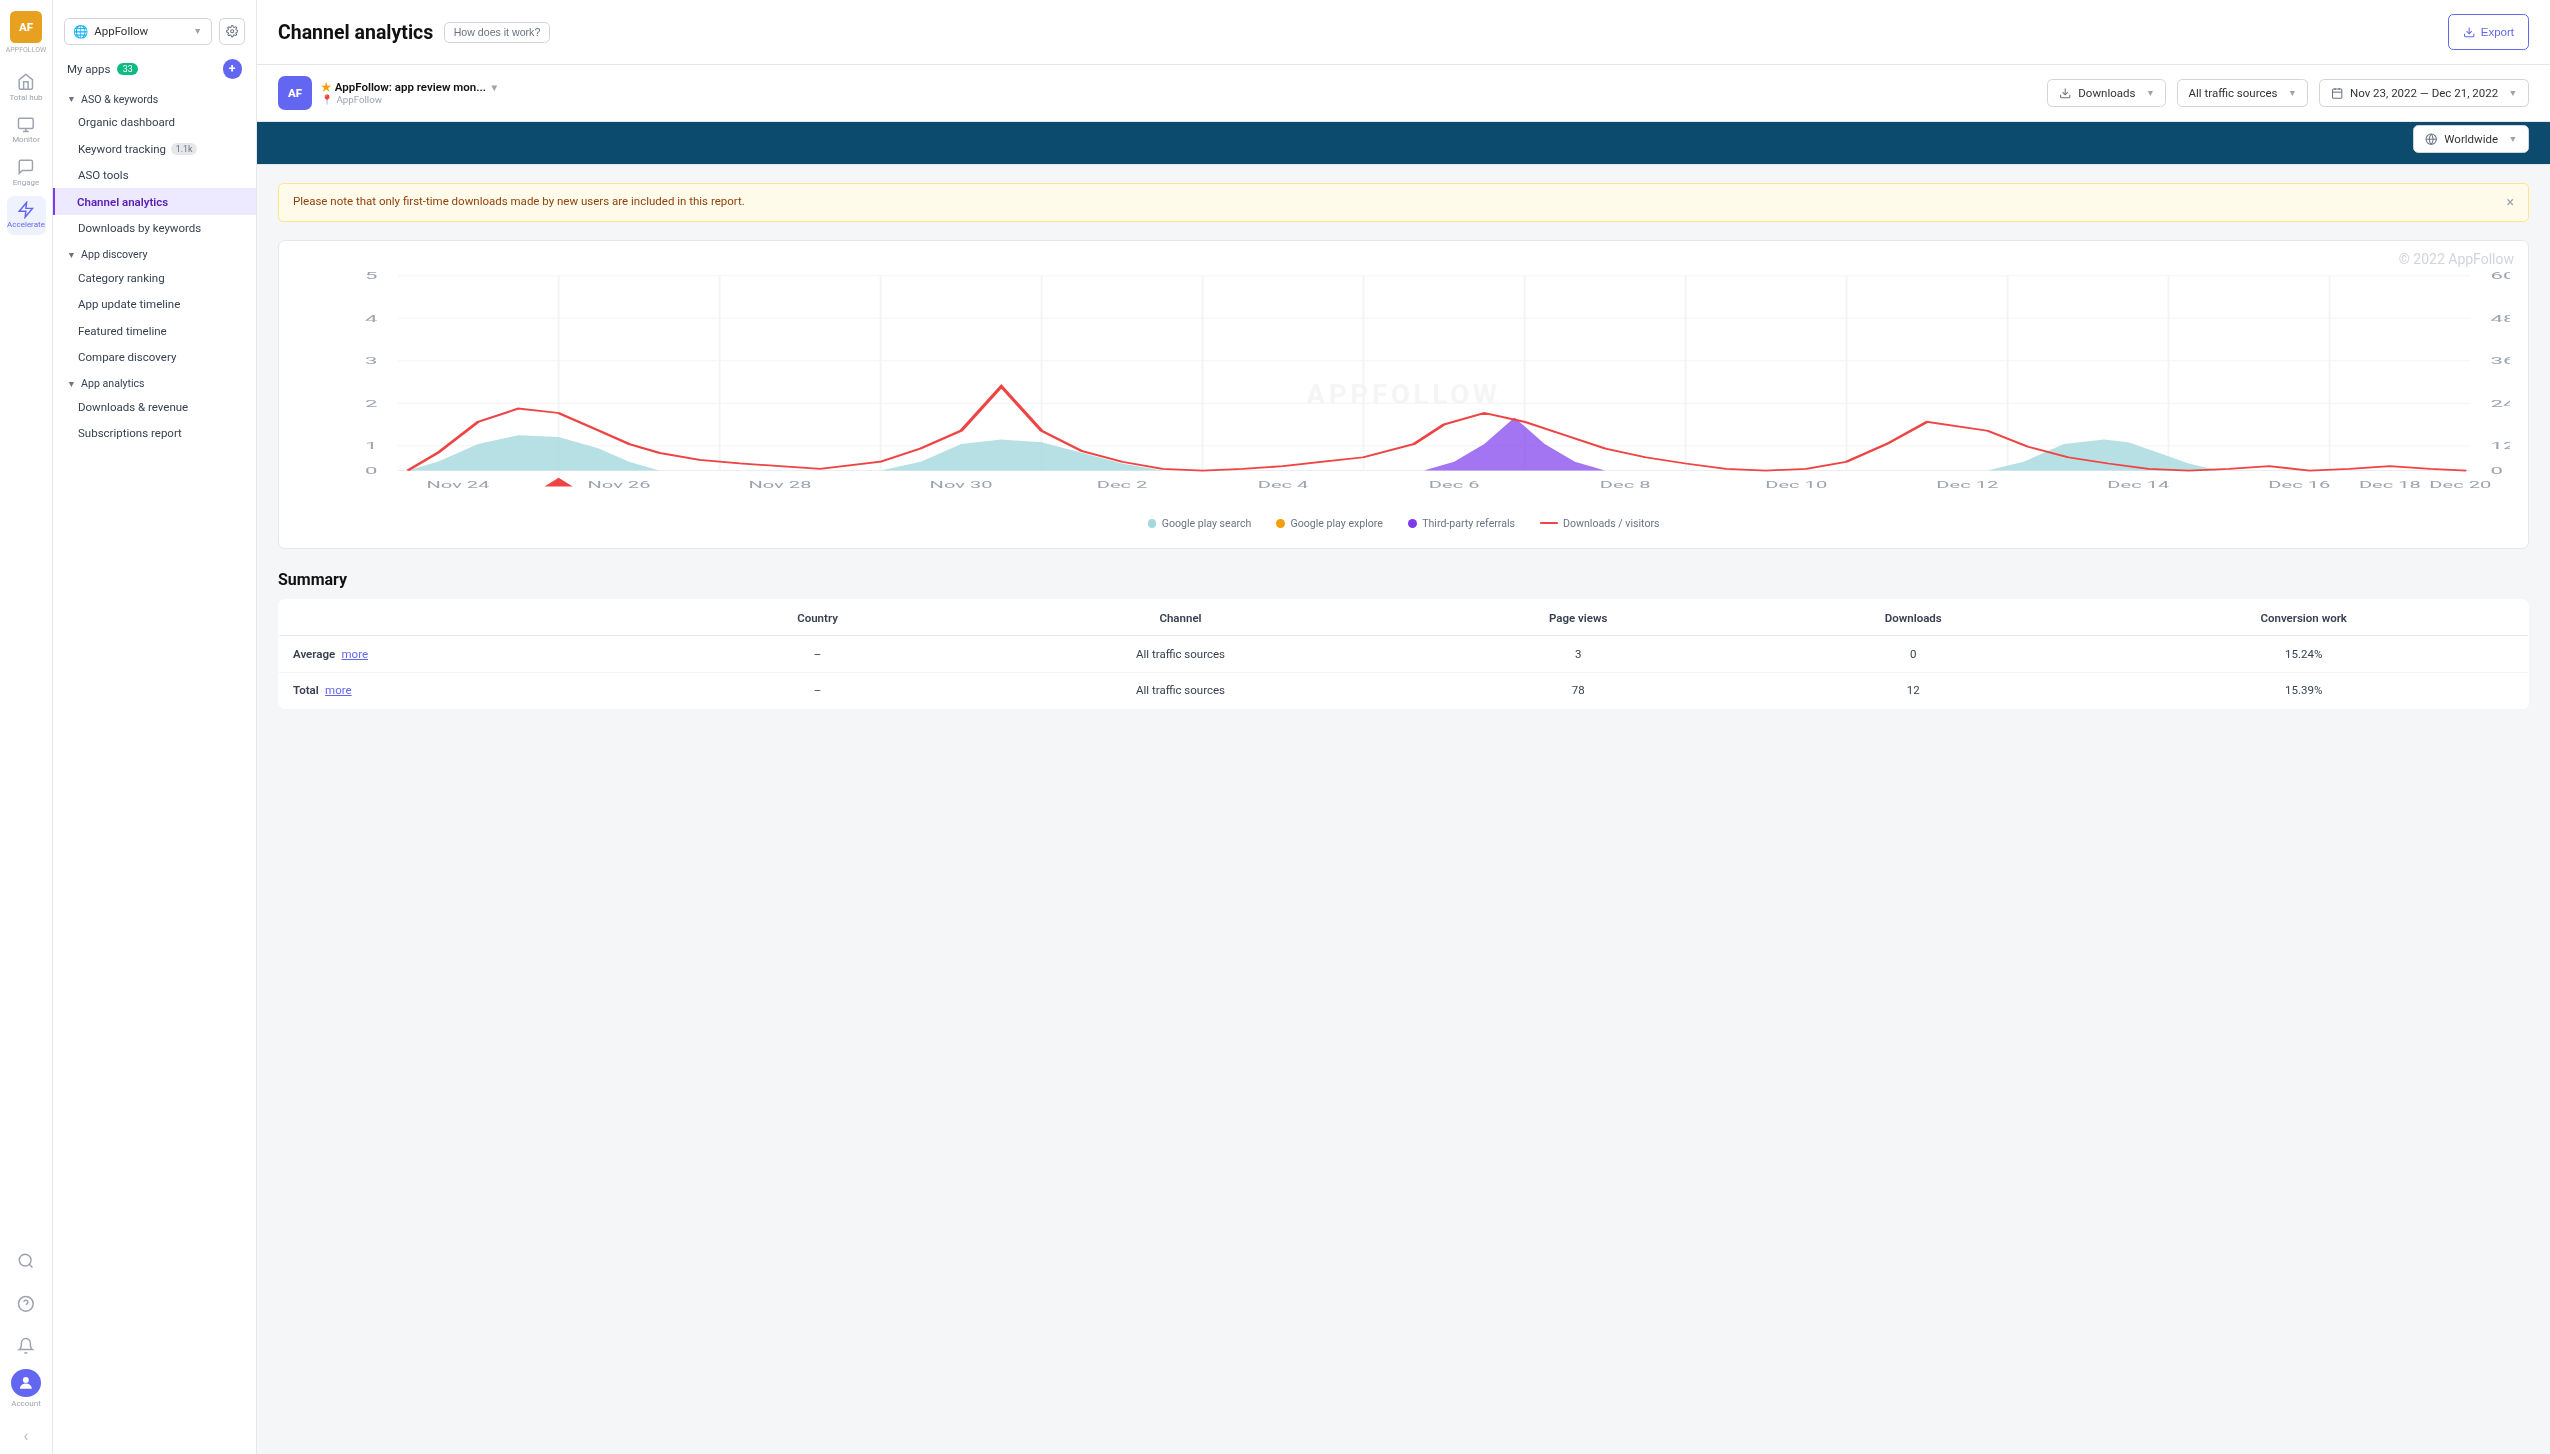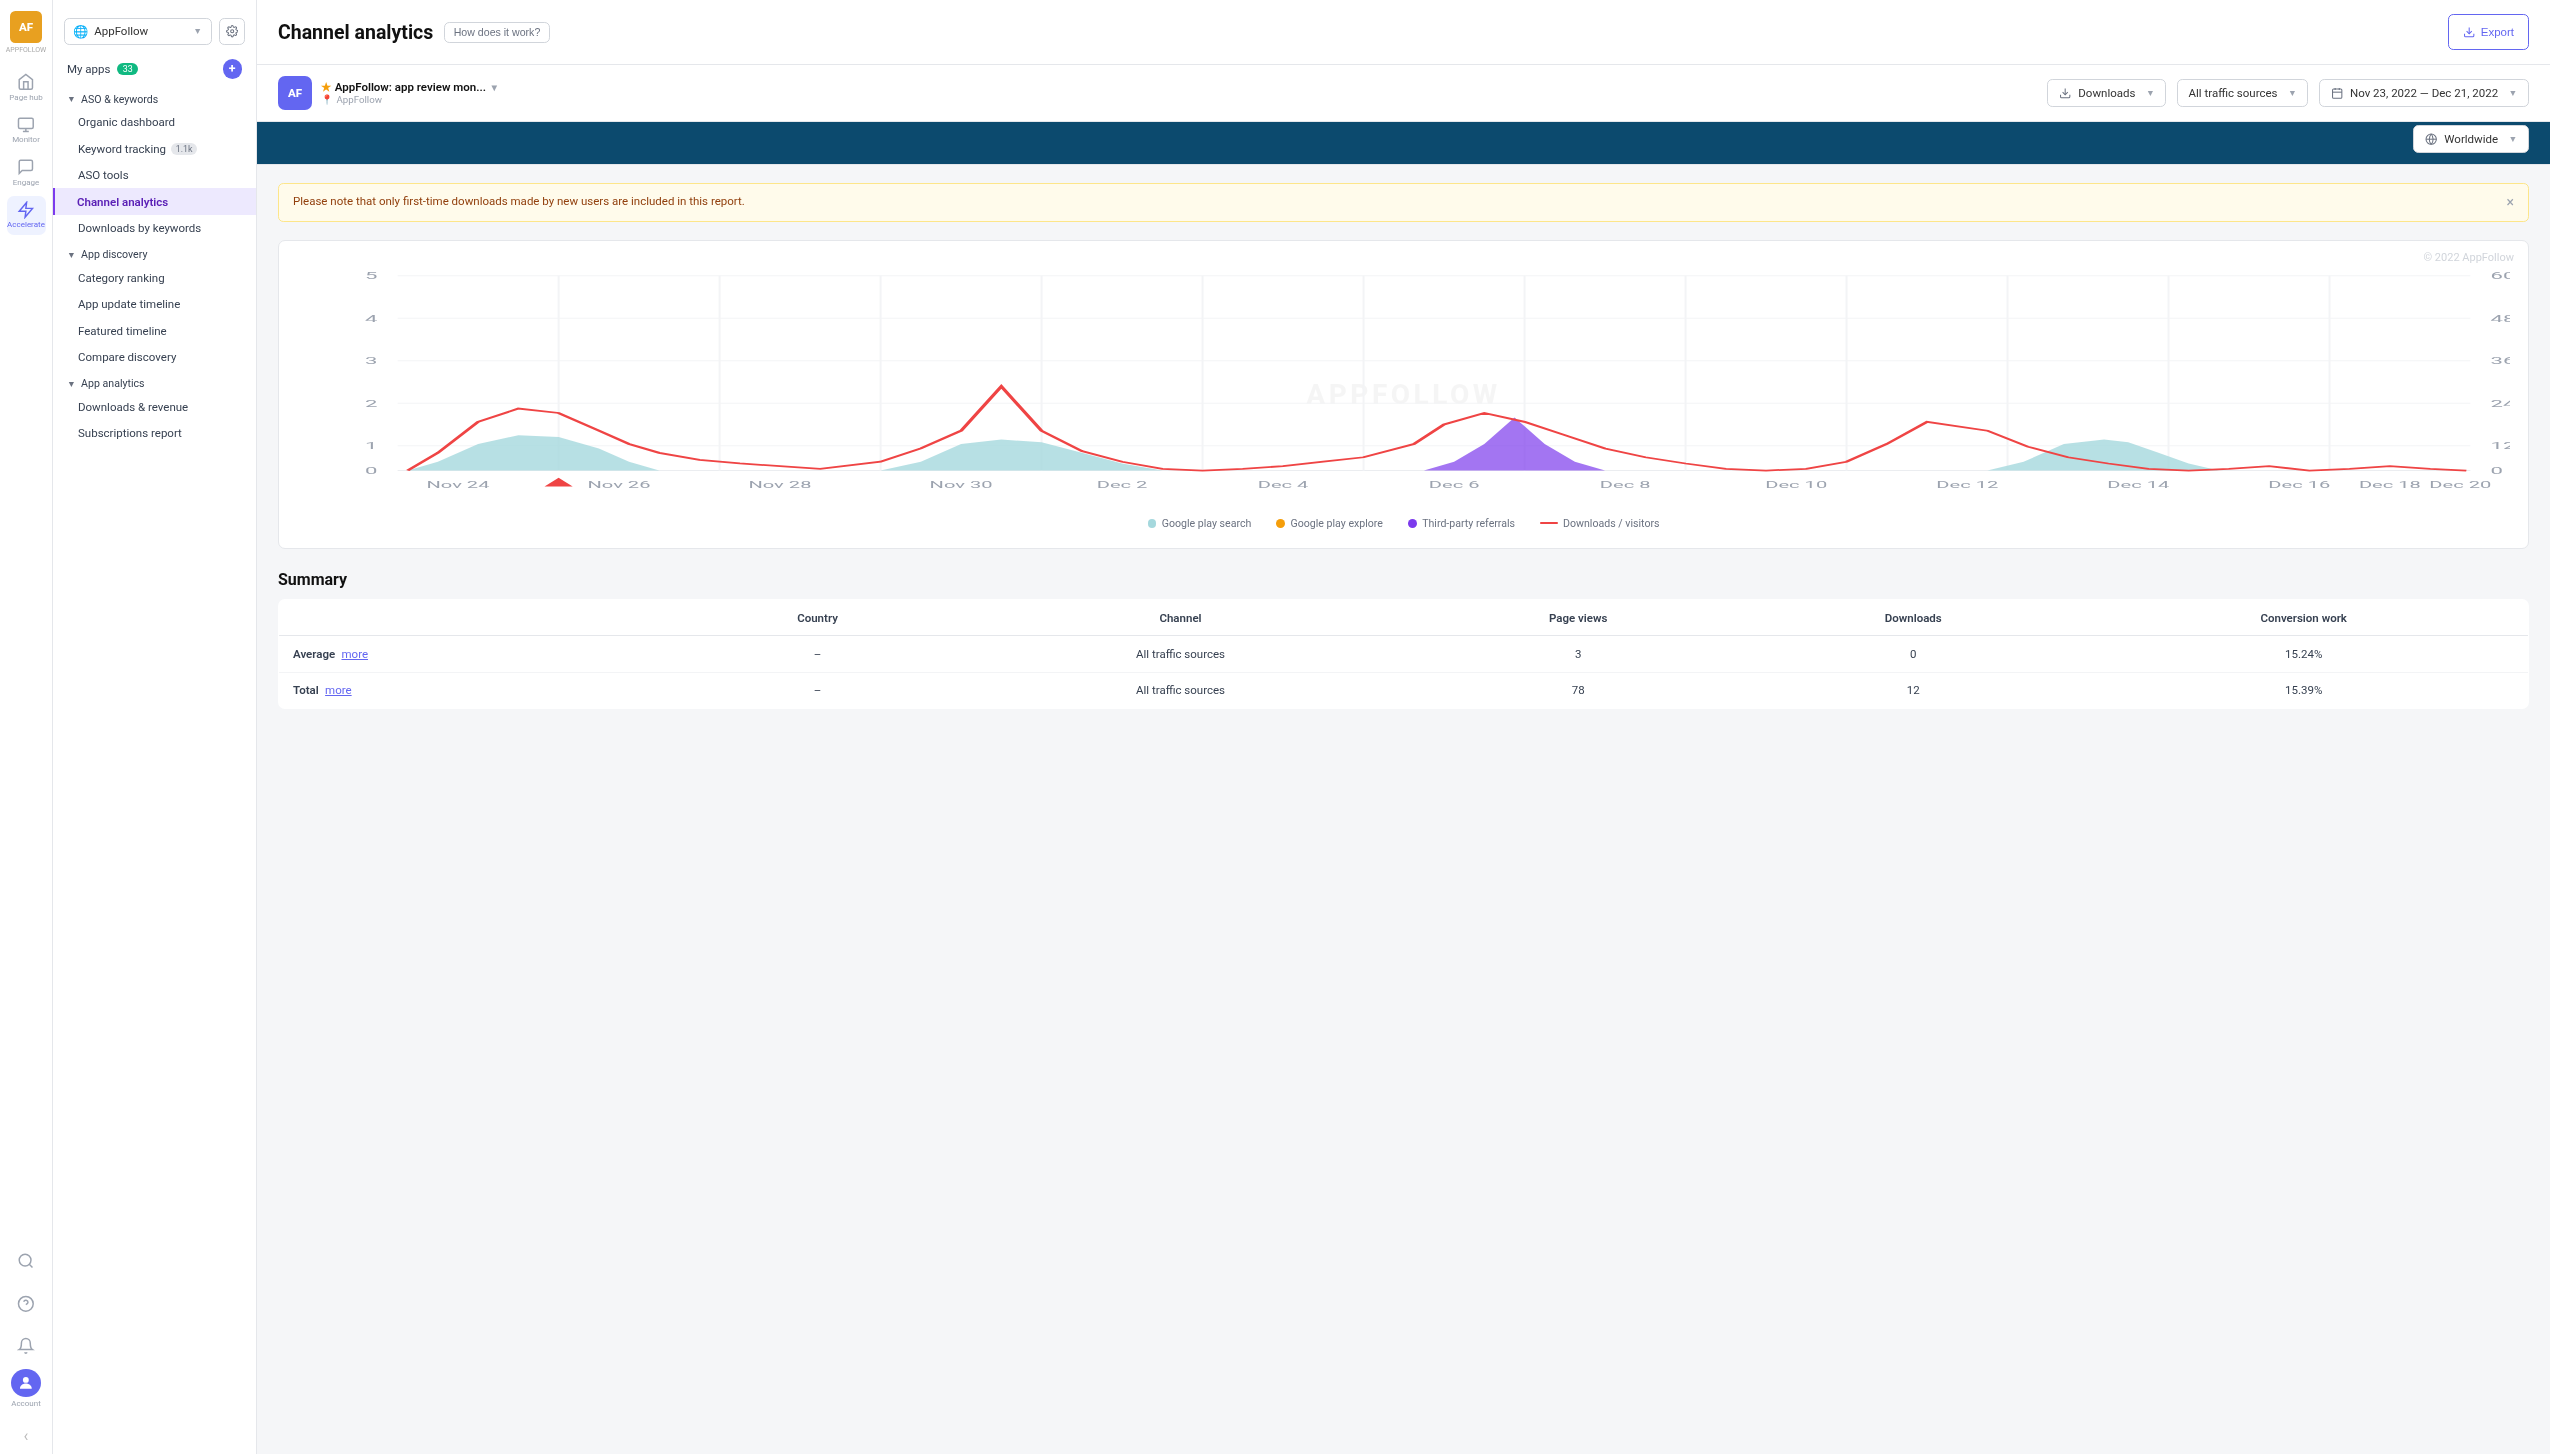--- a/index.html
+++ b/index.html
@@ -61,21 +61,21 @@
     .filter-dropdown .down-arrow { color: #9ca3af; font-size: 8.9px; margin-left: 3.5px; }
 
     
     .content { padding: 17.7px 21px; }
     .notice-bar { background: #fffbeb; border: 0.9px solid #fde68a; border-radius: 5.3px; padding: 10.6px 14px; display: flex; align-items: flex-start; justify-content: space-between; margin-bottom: 17.7px; font-size: 11.5px; color: #92400e; }
     .notice-close { color: #9ca3af; cursor: pointer; font-size: 14px; }
 
     
     .chart-container { background: #fff; border: 0.9px solid #e5e7eb; border-radius: 7px; padding: 17.7px; margin-bottom: 21px; position: relative; }
     .chart-watermark { position: absolute; top: 50%; left: 50%; transform: translate(-50%, -50%); font-size: 28px; font-weight: 800; color: rgba(0,0,0,0.04); letter-spacing: 3.5px; pointer-events: none; }
-    .chart-copyright { position: absolute; top: 10.6px; right: 14px; font-size: 11px; color: #d1d5db; }
+    .chart-copyright { position: absolute; top: 10.6px; right: 14px; font-size: 14px; color: #d1d5db; }
     .chart-area { width: 100%; height: 248px; position: relative; }
     .chart-legend { display: flex; align-items: center; justify-content: center; gap: 25px; margin-top: 10.6px; flex-wrap: wrap; }
     .legend-item { display: flex; align-items: center; gap: 5.3px; font-size: 10.6px; color: #6b7280; }
     .legend-dot { width: 8.9px; height: 8.9px; border-radius: 50%; }
     .legend-line { width: 17.7px; height: 1.8px; }
 
     
     .summary-title { font-size: 16px; font-weight: 700; color: #111; margin-bottom: 10.6px; }
     .summary-table { width: 100%; border-collapse: collapse; background: #fff; border: 0.9px solid #e5e7eb; border-radius: 7px; overflow: hidden; }
     .summary-table th { padding: 10.6px 14px; text-align: left; font-size: 11.5px; font-weight: 600; color: #374151; border-bottom: 0.9px solid #e5e7eb; background: #fff; }
@@ -93,21 +93,21 @@
 
 <div class="icon-bar">
   <div class="logo">AF</div>
   <div class="logo-sub">APPFOLLOW</div>
 
   <div class="nav-icon">
     <svg viewBox="0 0 24 24" fill="none" stroke="currentColor" stroke-width="2">
         <path d="M3 9l9-7 9 7v11a2 2 0 01-2 2H5a2 2 0 01-2-2z"></path>
         <polyline points="9 22 9 12 15 12 15 22"></polyline>
       </svg>
-    <span class="nav-label">Page hub</span>
+    <span class="nav-label">Total hub</span>
   </div>
   <div class="nav-icon">
     <svg viewBox="0 0 24 24" fill="none" stroke="currentColor" stroke-width="2">
         <rect x="2" y="3" width="20" height="14" rx="2"></rect>
         <line x1="8" y1="21" x2="16" y2="21"></line>
         <line x1="12" y1="17" x2="12" y2="21"></line>
       </svg>
     <span class="nav-label">Monitor</span>
   </div>
   <div class="nav-icon">

